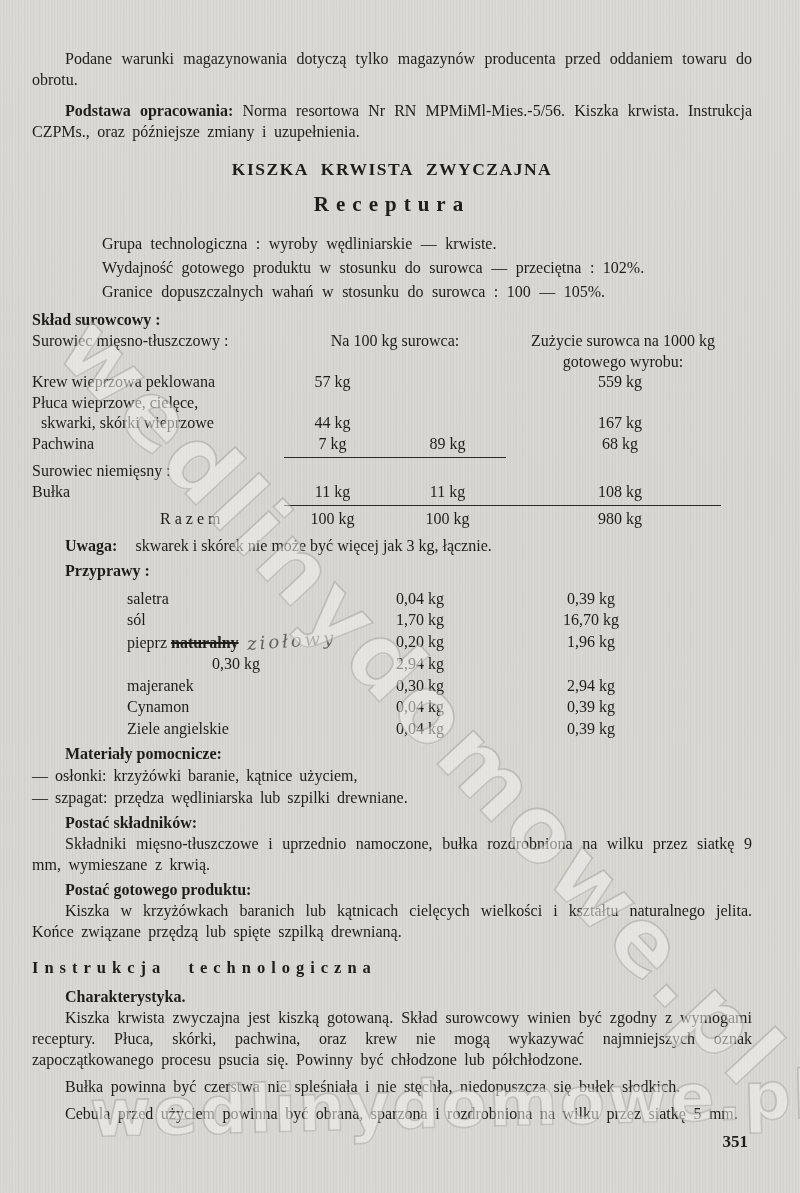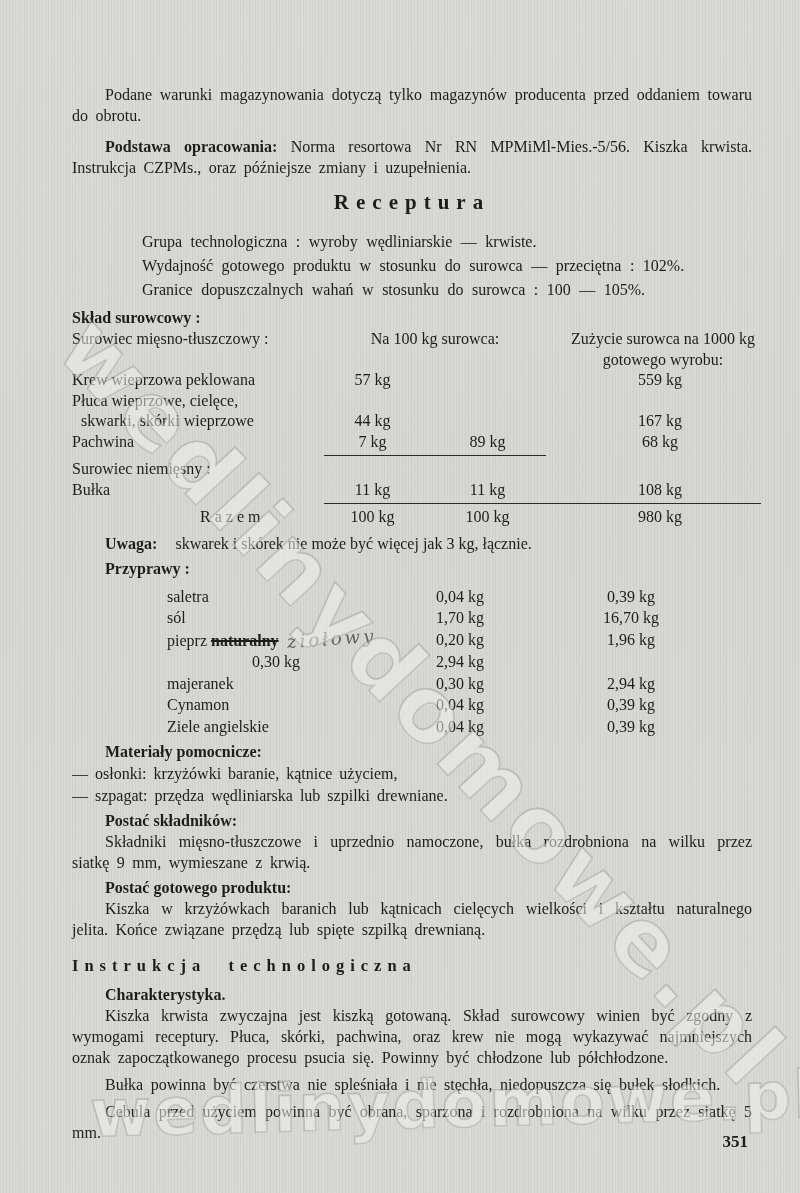--- a/index.html
+++ b/index.html
@@ -22,22 +22,22 @@
     font-family:"DejaVu Sans", sans-serif; font-weight:bold;
     color:rgba(236,235,230,0.38);
     -webkit-text-stroke:1.6px rgba(110,108,100,0.28);
     text-shadow:1px 1px 0 rgba(255,255,255,0.25);
   }
   .wm-diag { top:295px; left:115px; font-size:90px; letter-spacing:4px;
     transform:rotate(47deg); transform-origin:0 0; }
   .wm-bottom { top:1066px; left:90px; font-size:66px; letter-spacing:2px;
     transform:rotate(-1.5deg); }
 
-  .content { position:relative; z-index:2; padding:48px 48px 0 72px;
-    font-size:16px; line-height:21px;margin-top:36px; }
+  .content { position:relative; z-index:2; padding:48px 48px 0 32px;
+    font-size:16px; line-height:21px; }
   p { margin:0; }
   b { font-weight:bold; }
   .just { text-align:justify; word-spacing:3.5px; }
   .ind { text-indent:33px; }
   .mt10 { margin-top:10px; }
   .mt6 { margin-top:6px; }
 
   .title { text-align:center; font-weight:bold; font-size:17.5px;
     letter-spacing:1.5px; word-spacing:7px; margin-top:17px; }
   .rec-heading { text-align:center; font-weight:bold; font-size:21px;
@@ -83,20 +83,21 @@
 <div class="texture"></div>
 <div class="wm wm-diag">wedlinydomowe.pl</div>
 <div class="wm wm-bottom">wedlinydomowe.pl</div>
 
 <div class="content">
 
   <p class="just ind">Podane warunki magazynowania dotyczą tylko magazynów producenta przed oddaniem towaru do obrotu.</p>
 
   <p class="just ind mt10"><b>Podstawa opracowania:</b> <span>Norma resortowa Nr RN MPMiMl-Mies.-5/56. Kiszka krwista. Instrukcja CZPMs., oraz późniejsze zmiany i uzupełnienia.</span></p>
 
+  <h1 class="title">KISZKA KRWISTA ZWYCZAJNA</h1>
 
   <h2 class="rec-heading">Receptura</h2>
 
   <p class="rec-para rec-first">Grupa technologiczna : wyroby wędliniarskie — krwiste.</p>
   <p class="rec-para">Wydajność gotowego produktu w stosunku do surowca — przeciętna : 102%.</p>
   <p class="rec-para">Granice dopuszczalnych wahań w stosunku do surowca : 100 — 105%.</p>
 
   <div class="sklad-heading">Skład surowcowy :</div>
 
   <div>

